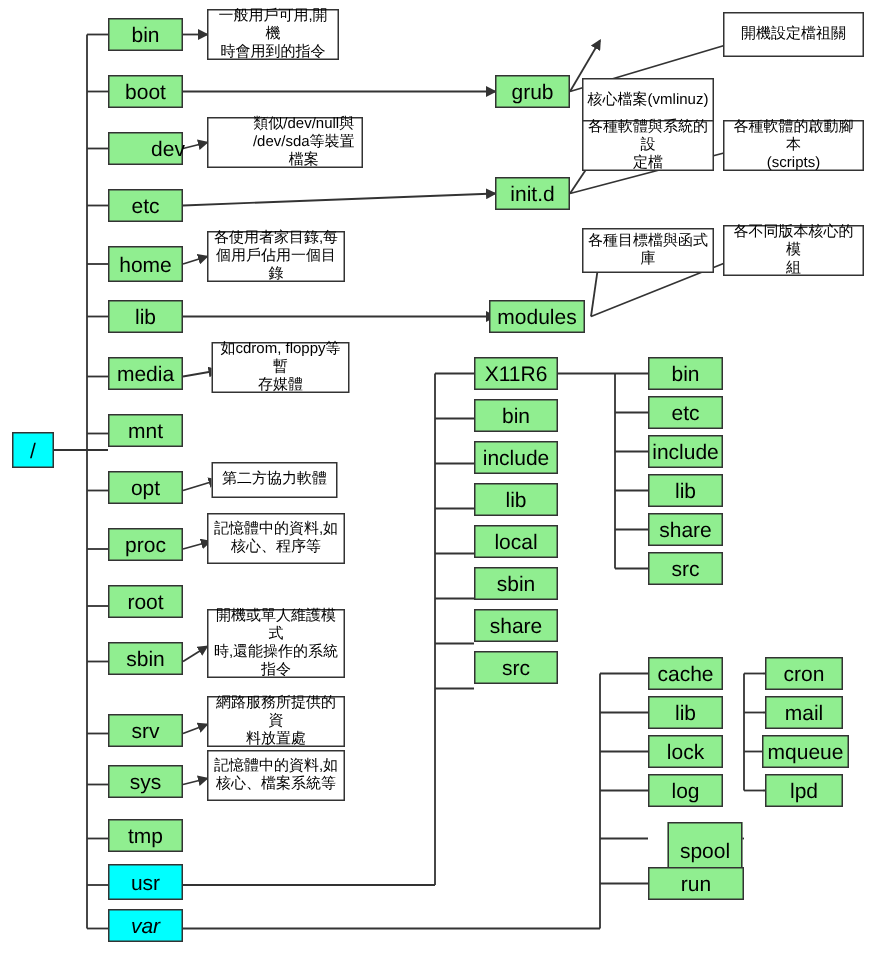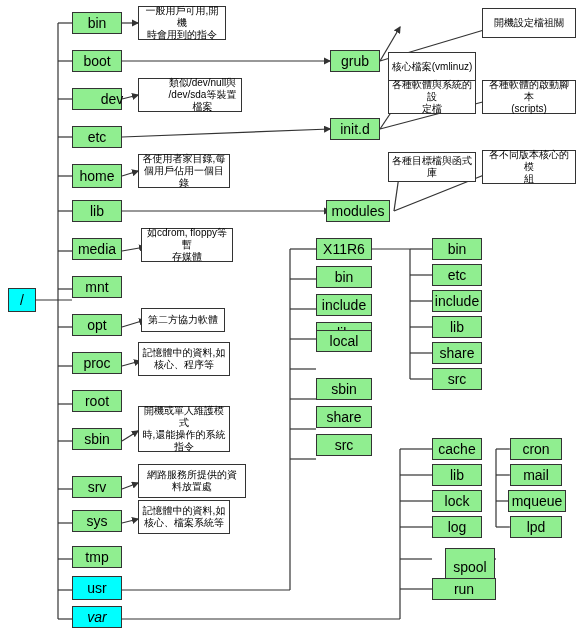--- a/index.html
+++ b/index.html
@@ -178,41 +178,41 @@
   <div class="node cyan" style="left:72px;top:576px;width:50px;height:24px;">usr</div>
   <div class="node cyan" style="left:72px;top:606px;width:50px;height:22px;font-style:italic;">var</div>
 
   <div class="node white-bg" style="left:138px;top:6px;width:88px;height:34px;">一般用戶可用,開機<br>時會用到的指令</div>
   <div class="node white-bg" style="left:138px;top:78px;width:104px;height:34px;padding-left:27px;">類似/dev/null與<br>/dev/sda等裝置檔案</div>
   <div class="node white-bg" style="left:138px;top:154px;width:92px;height:34px;">各使用者家目錄,每<br>個用戶佔用一個目錄</div>
   <div class="node white-bg" style="left:141px;top:228px;width:92px;height:34px;">如cdrom, floppy等暫<br>存媒體</div>
   <div class="node white-bg" style="left:141px;top:308px;width:84px;height:24px;">第二方協力軟體</div>
   <div class="node white-bg" style="left:138px;top:342px;width:92px;height:34px;">記憶體中的資料,如<br>核心、程序等</div>
   <div class="node white-bg" style="left:138px;top:406px;width:92px;height:46px;">開機或單人維護模式<br>時,還能操作的系統<br>指令</div>
-  <div class="node white-bg" style="left:138px;top:464px;width:108px;height:34px;">網路服務所提供的資<br>料放置處</div>
+  <div class="node white-bg" style="left:138px;top:464px;width:92px;height:34px;">網路服務所提供的資<br>料放置處</div>
   <div class="node white-bg" style="left:138px;top:500px;width:92px;height:34px;">記憶體中的資料,如<br>核心、檔案系統等</div>
 
   <div class="node" style="left:330px;top:50px;width:50px;height:22px;">grub</div>
   <div class="node" style="left:330px;top:118px;width:50px;height:22px;">init.d</div>
   <div class="node" style="left:326px;top:200px;width:64px;height:22px;">modules</div>
 
   <div class="node white-bg" style="left:388px;top:8px;width:88px;height:30px;margin-top:44px;">核心檔案(vmlinuz)</div>
   <div class="node white-bg" style="left:482px;top:8px;width:94px;height:30px;">開機設定檔祖關</div>
 
   <div class="node white-bg" style="left:388px;top:80px;width:88px;height:34px;">各種軟體與系統的設<br>定檔</div>
   <div class="node white-bg" style="left:482px;top:80px;width:94px;height:34px;">各種軟體的啟動腳本<br>(scripts)</div>
 
   <div class="node white-bg" style="left:388px;top:152px;width:88px;height:30px;">各種目標檔與函式庫</div>
   <div class="node white-bg" style="left:482px;top:150px;width:94px;height:34px;">各不同版本核心的模<br>組</div>
 
   <div class="node" style="left:316px;top:238px;width:56px;height:22px;">X11R6</div>
   <div class="node" style="left:316px;top:266px;width:56px;height:22px;">bin</div>
   <div class="node" style="left:316px;top:294px;width:56px;height:22px;">include</div>
   <div class="node" style="left:316px;top:322px;width:56px;height:22px;">lib</div>
-  <div class="node" style="left:316px;top:330px;width:56px;height:22px;">local</div>
+  <div class="node" style="left:316px;top:350px;width:56px;height:22px;">local</div>
   <div class="node" style="left:316px;top:378px;width:56px;height:22px;">sbin</div>
   <div class="node" style="left:316px;top:406px;width:56px;height:22px;">share</div>
   <div class="node" style="left:316px;top:434px;width:56px;height:22px;">src</div>
 
   <div class="node" style="left:432px;top:238px;width:50px;height:22px;">bin</div>
   <div class="node" style="left:432px;top:264px;width:50px;height:22px;">etc</div>
   <div class="node" style="left:432px;top:290px;width:50px;height:22px;">include</div>
   <div class="node" style="left:432px;top:316px;width:50px;height:22px;">lib</div>
   <div class="node" style="left:432px;top:342px;width:50px;height:22px;">share</div>
   <div class="node" style="left:432px;top:368px;width:50px;height:22px;">src</div>

